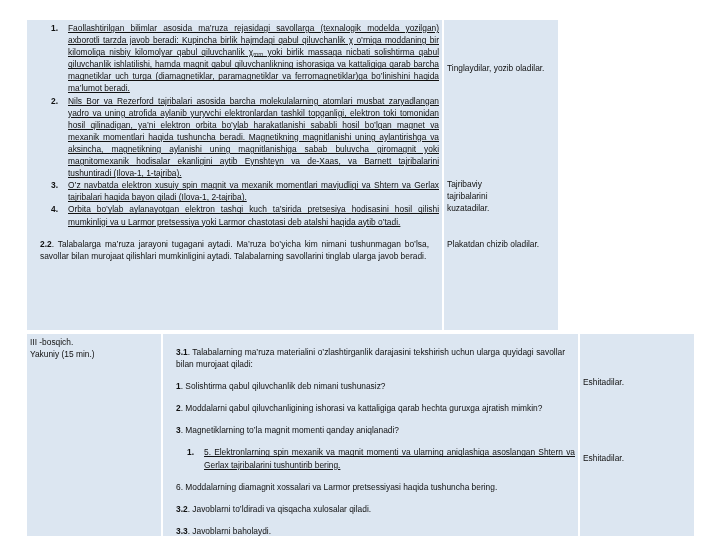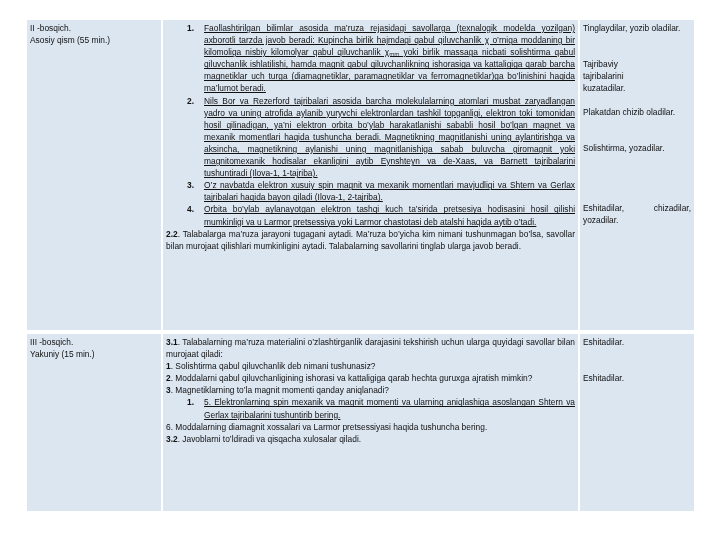--- a/index.html
+++ b/index.html
@@ -6,38 +6,34 @@
   body { width:720px; height:540px; position:relative; overflow:hidden;
          font-family:"Liberation Sans", sans-serif; color:#111; }
   .tbl { position:absolute; left:27px; top:20px; width:667px; }
   .row { display:flex; gap:2px; margin-bottom:4px; }
   .cell { background:#dce6f1; box-sizing:border-box; padding:2px 3px 0 3px;
           font-size:8.4px; line-height:12.1px; }
   .c1 { width:134px; }
   .c2 { width:415px; text-align:justify; }
   .c3 { width:114px; text-align:justify; }
   .r1 { height:310px; }
-  .r2 { height:177px; }
+  .r2 { height:202px; }
   .li { display:flex; }
   .li .num { width:38px; flex:none; text-align:right; padding-right:10px; box-sizing:border-box; font-weight:bold; }
   .li .txt { flex:1; text-align:justify;text-decoration:underline; }
-  .p { margin:0; }
+  .p { margin:10px; }
   b { font-weight:bold; }
-  .sp { display:block; }
+  .sp { display:block;margin-top:40px; }
 </style>
 </head>
 <body>
 
 <div class="tbl">
 
   <div class="row">
-    <div class="cell c1 r1">
-      <div>II -bosqich.</div>
-      <div>Asosiy qism  (55 min.)</div>
-    </div>
     <div class="cell c2 r1">
       <div class="li">
         <span class="num">1.</span>
         <span class="txt">Faollashtirilgan bilimlar asosida  ma’ruza rejasidagi savollarga (texnalogik modelda yozilgan) axborotli tarzda javob beradi: Kupincha birlik hajmdagi qabul qiluvchanlik χ o’rniga moddaning bir kilomoliga nisbiy kilomolyar qabul qiluvchanlik χₘₘ yoki birlik massaga nicbati solishtirma qabul qiluvchanlik ishlatilishi, hamda magnit qabul qiluvchanlikning ishorasiga va kattaligiga qarab barcha magnetiklar uch turga (diamagnetiklar, paramagnetiklar va ferromagnetiklar)ga bo’linishini haqida ma’lumot beradi.</span>
       </div>
       <div class="li">
         <span class="num">2.</span>
         <span class="txt">Nils Bor va Rezerford tajribalari asosida barcha molekulalarning atomlari musbat zaryadlangan yadro va uning atrofida aylanib yuryvchi elektronlardan tashkil topganligi, elektron toki tomonidan hosil qilinadigan, ya’ni elektron orbita bo’ylab harakatlanishi sababli hosil bo’lgan magnet va mexanik momentlari haqida tushuncha beradi. Magnetikning magnitlanishi uning aylantirishga va aksincha, magnetikning aylanishi uning magnitlanishiga sabab buluvcha giromagnit yoki magnitomexanik hodisalar ekanligini aytib Eynshteyn va de-Xaas, va Barnett tajribalarini tushuntiradi (Ilova-1, 1-tajriba).</span>
       </div>
       <div class="li">
@@ -47,21 +43,21 @@
       <div class="li">
         <span class="num">4.</span>
         <span class="txt">Orbita bo’ylab aylanayotgan elektron tashqi kuch ta’sirida pretsesiya hodisasini hosil qilishi mumkinligi va u Larmor pretsessiya yoki Larmor chastotasi deb atalshi haqida aytib o’tadi.</span>
       </div>
       <p class="p"><b>2.2</b><span>. Talabalarga ma’ruza jarayoni tugagani aytadi. Ma’ruza bo’yicha kim nimani tushunmagan bo’lsa, savollar bilan murojaat qilishlari mumkinligini aytadi. Talabalarning savollarini tinglab ularga  javob beradi.</span></p>
     </div>
     <div class="cell c3 r1">
       <span class="sp" style="height:24px">Tinglaydilar, yozib oladilar.</span>
       <span class="sp" style="height:12px"></span>
       <span class="sp" style="height:48px;width:70px">Tajribaviy tajribalarini kuzatadilar.</span>
-      <span class="sp" style="height:24px;margin-top:0">Plakatdan chizib oladilar.</span>
+      <span class="sp" style="height:24px;margin-top:12px">Plakatdan chizib oladilar.</span>
       <span class="sp" style="height:12px"></span>
       <span class="sp" style="height:60px">Solishtirma, yozadilar.</span>
       <span class="sp" style="height:48px">Eshitadilar, chizadilar, yozadilar.</span>
     </div>
   </div>
 
   <div class="row">
     <div class="cell c1 r2">
       <div>III -bosqich.</div>
       <div>Yakuniy (15 min.)</div>
@@ -70,19 +66,20 @@
       <p class="p"><b>3.1</b><span>. Talabalarning ma’ruza materialini o’zlashtirganlik darajasini tekshirish uchun ularga quyidagi savollar bilan murojaat qiladi:</span></p>
       <p class="p"><b>1</b><span>. Solishtirma qabul qiluvchanlik deb nimani tushunasiz?</span></p>
       <p class="p"><b>2</b><span>. Moddalarni qabul qiluvchanligining ishorasi va kattaligiga qarab hechta guruxga ajratish mimkin?</span></p>
       <p class="p"><b>3</b><span>. Magnetiklarning to’la magnit momenti qanday  aniqlanadi?</span></p>
       <div class="li">
         <span class="num">1.</span>
         <span class="txt">5. Elektronlarning spin mexanik va magnit momenti va ularning aniqlashiga asoslangan  Shtern va Gerlax tajribalarini tushuntirib bering.</span>
       </div>
       <p class="p">6. Moddalarning diamagnit xossalari va Larmor pretsessiyasi haqida tushuncha bering.</p>
       <p class="p"><b>3.2</b><span>. Javoblarni to’ldiradi va qisqacha xulosalar qiladi.</span></p>
+      <p class="p"><b>3.3</b><span>. Javoblarni baholaydi.</span></p>
     </div>
     <div class="cell c3 r2">
       <span class="sp" style="height:36px;padding-top:0">Eshitadilar.</span>
       <span class="sp" style="height:12px">Eshitadilar.</span>
     </div>
   </div>
 </div>
 
 </body></html>

